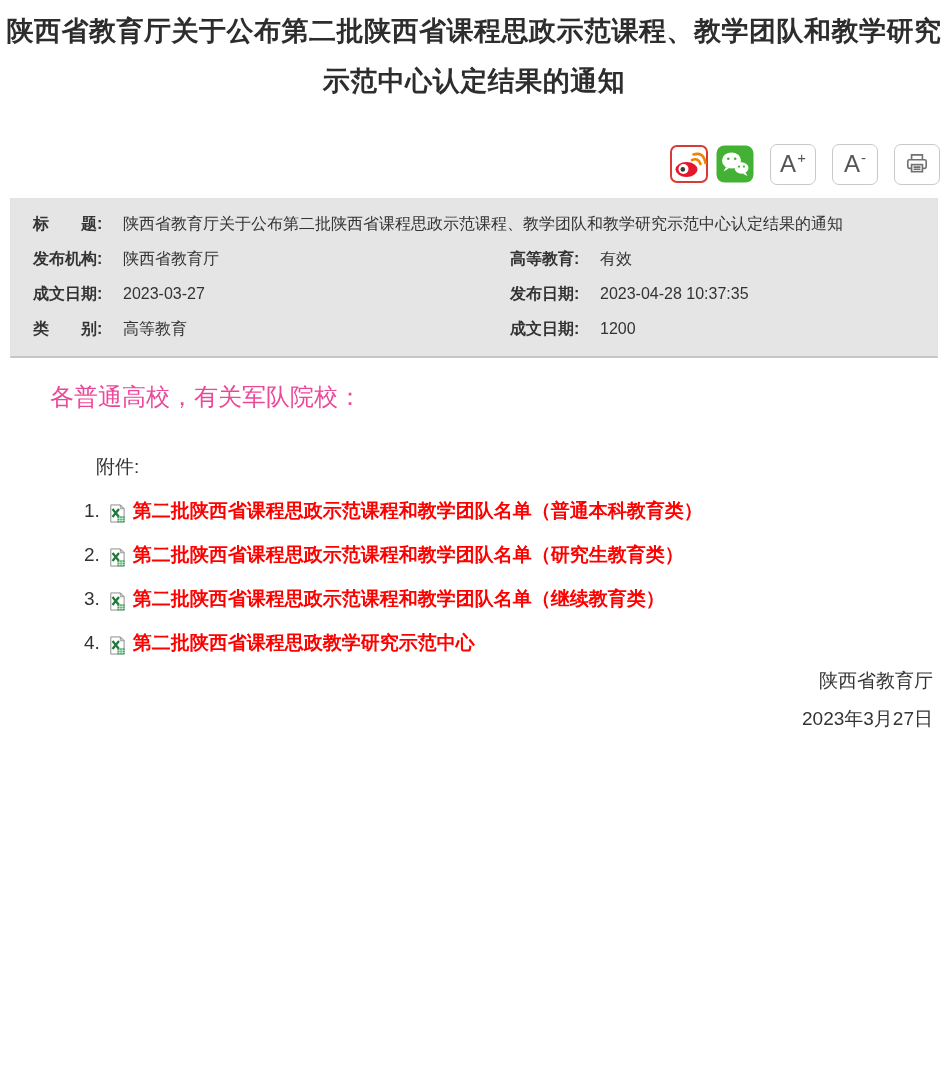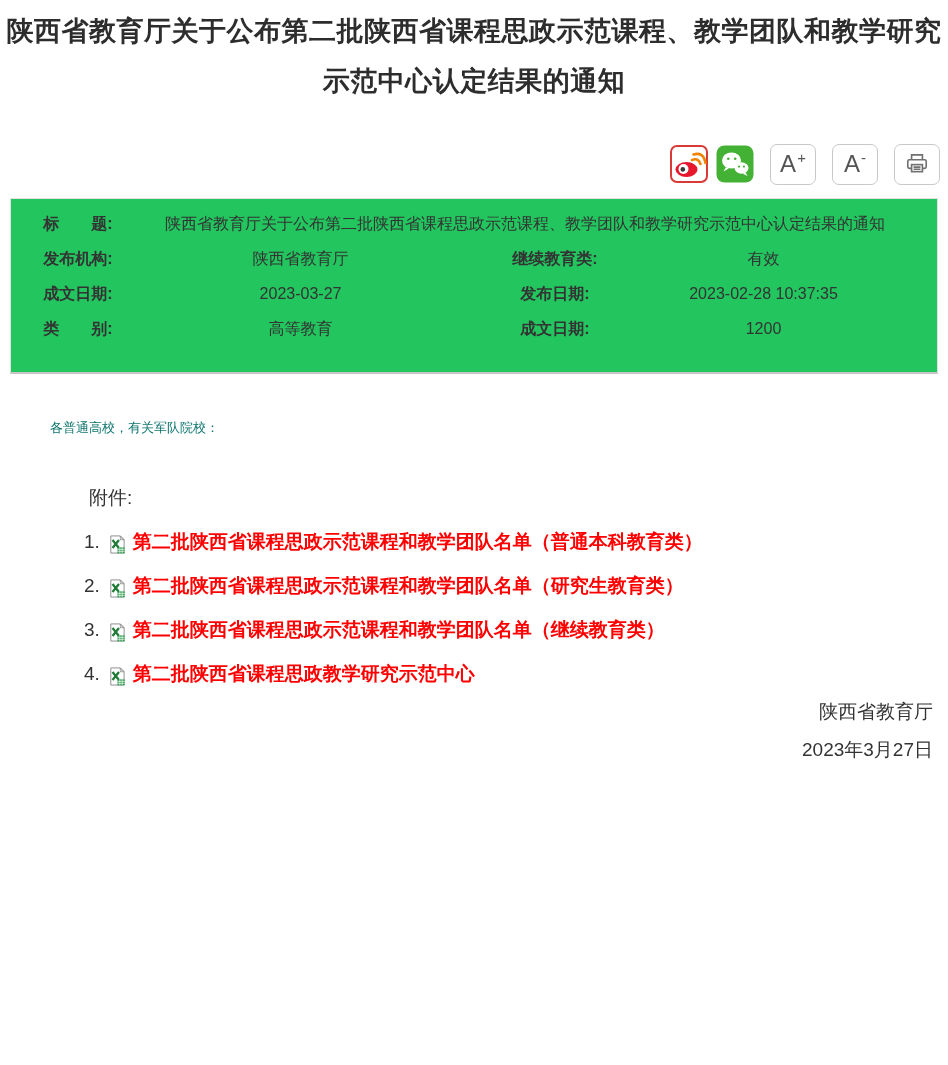--- a/index.html
+++ b/index.html
@@ -21,37 +21,36 @@
   .share-btn svg{display:block;}
   .tool-btn{
     width:46px;height:41px;margin-left:16px;background:#fff;
     border:1px solid #c9c9c9;border-radius:7px;cursor:pointer;
     display:flex;align-items:center;justify-content:center;color:#555;
   }
   .a-letter{font-size:24px;line-height:1;color:#555;}
   .a-sign{font-size:15px;line-height:1;color:#555;position:relative;top:-7px;margin-left:1px;}
   
   .meta-wrap{
-    margin:12px 10px 0;background:#22c55e;
+    margin:12px 10px 0;background:#e5e5e5;
     border:1px solid #e2e2e2;border-bottom:2px solid #c6c6c6;
-    padding:7px 0 26px;
-    text-align:center;
+    padding:7px 0 10px;
   }
   .meta-table{width:100%;border-collapse:collapse;font-size:16px;color:#333;}
   .meta-table td{padding:8px 0;vertical-align:top;line-height:19px;}
   .meta-table td.mlabel{font-weight:bold;width:90px;padding-left:22px;white-space:nowrap;}
   .meta-table td.mvalue{padding-right:10px;}
   .meta-table td.v1{width:355px;}
   
-  .doc-body{margin:35px 50px 0;font-size:13px;line-height:38px;color:#0f766e;}
+  .doc-body{margin:20px 50px 0;font-size:24px;line-height:38px;color:#ec4899;}
   .doc-body .salutation{margin:0;}
   .doc-body p.para{margin:0;text-indent:38px;}
   
   .attachments{margin:36px 50px 0;font-size:19px;color:#333;}
-  .attach-heading{text-indent:38px;line-height:30px;margin:1px;}
+  .attach-heading{text-indent:38px;line-height:30px;margin:8px;}
   .attach-list{list-style:none;margin:4px 0 0;padding:0 0 0 34px;}
   .attach-list li{display:flex;align-items:center;margin-top:14px;line-height:30px;}
   .attach-num{color:#333;margin-right:7px;}
   .attach-link{display:flex;align-items:center;text-decoration:none;cursor:pointer;}
   .xls{width:19px;height:19px;margin-right:7px;display:block;}
   .attach-label{color:#ff0000;font-weight:bold;font-size:19px;}
   
   .doc-footer{margin:4px 15px 0;text-align:right;font-size:19px;line-height:38px;color:#333;}
 </style>
 </head>
@@ -106,28 +105,28 @@
 <div class="meta-wrap">
   <table class="meta-table">
     <tbody>
         <tr>
       <td class="mlabel">标　　题:</td>
       <td class="mvalue" colspan="3">陕西省教育厅关于公布第二批陕西省课程思政示范课程、教学团队和教学研究示范中心认定结果的通知</td>
     </tr>
     <tr>
       <td class="mlabel">发布机构:</td>
       <td class="mvalue v1">陕西省教育厅</td>
-      <td class="mlabel">继续教育类:</td>
+      <td class="mlabel">高等教育:</td>
       <td class="mvalue">有效</td>
     </tr>
     <tr>
       <td class="mlabel">成文日期:</td>
       <td class="mvalue v1">2023-03-27</td>
       <td class="mlabel">发布日期:</td>
-      <td class="mvalue">2023-02-28 10:37:35</td>
+      <td class="mvalue">2023-04-28 10:37:35</td>
     </tr>
     <tr>
       <td class="mlabel">类　　别:</td>
       <td class="mvalue v1">高等教育</td>
       <td class="mlabel">成文日期:</td>
       <td class="mvalue">1200</td>
     </tr>
   </tbody>
     </table>
 </div>

